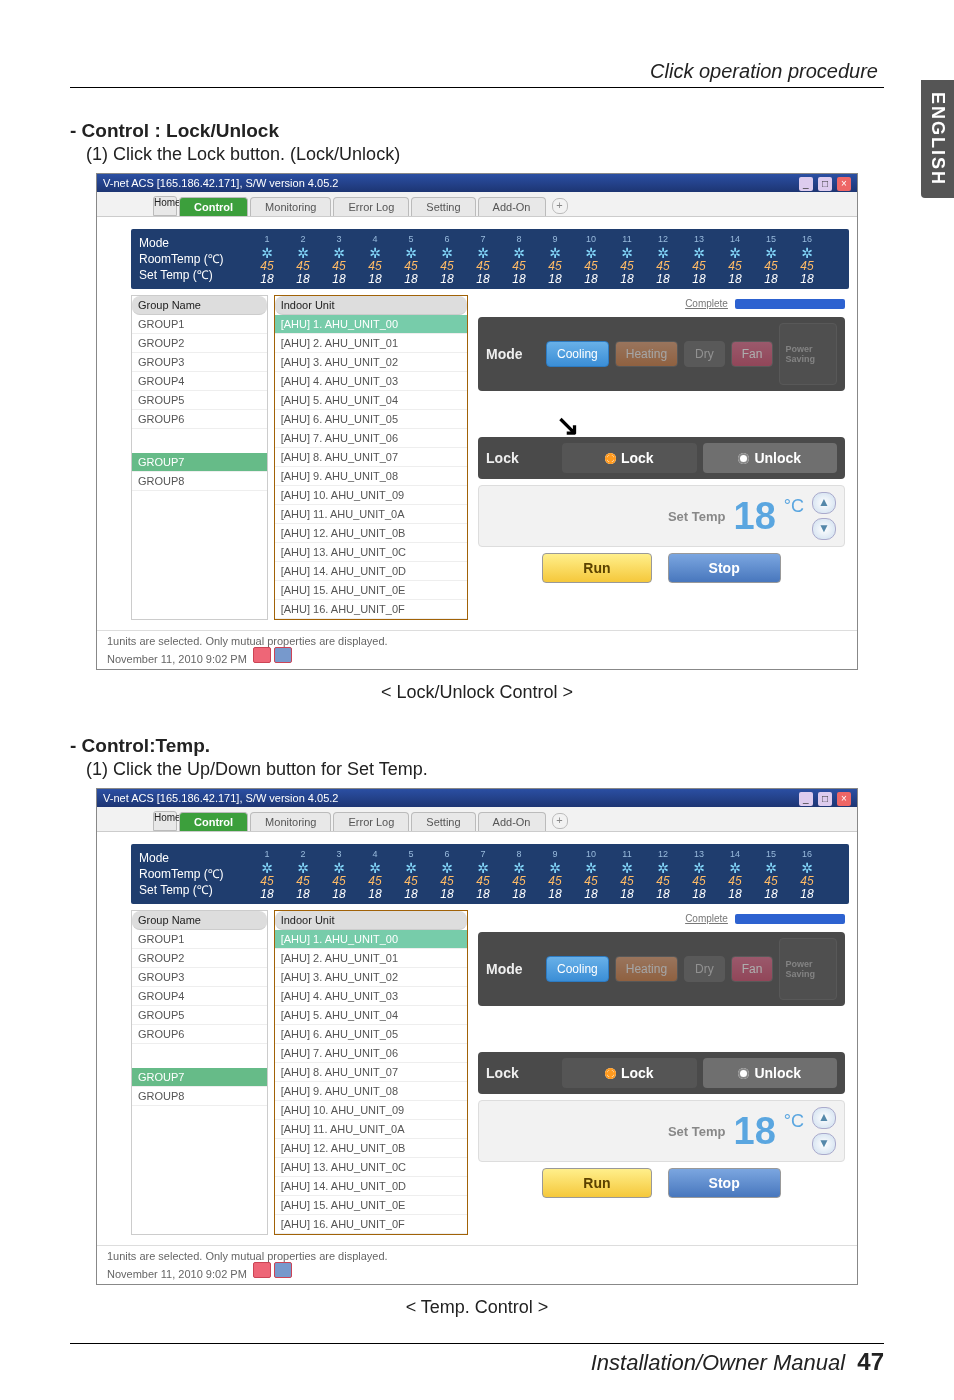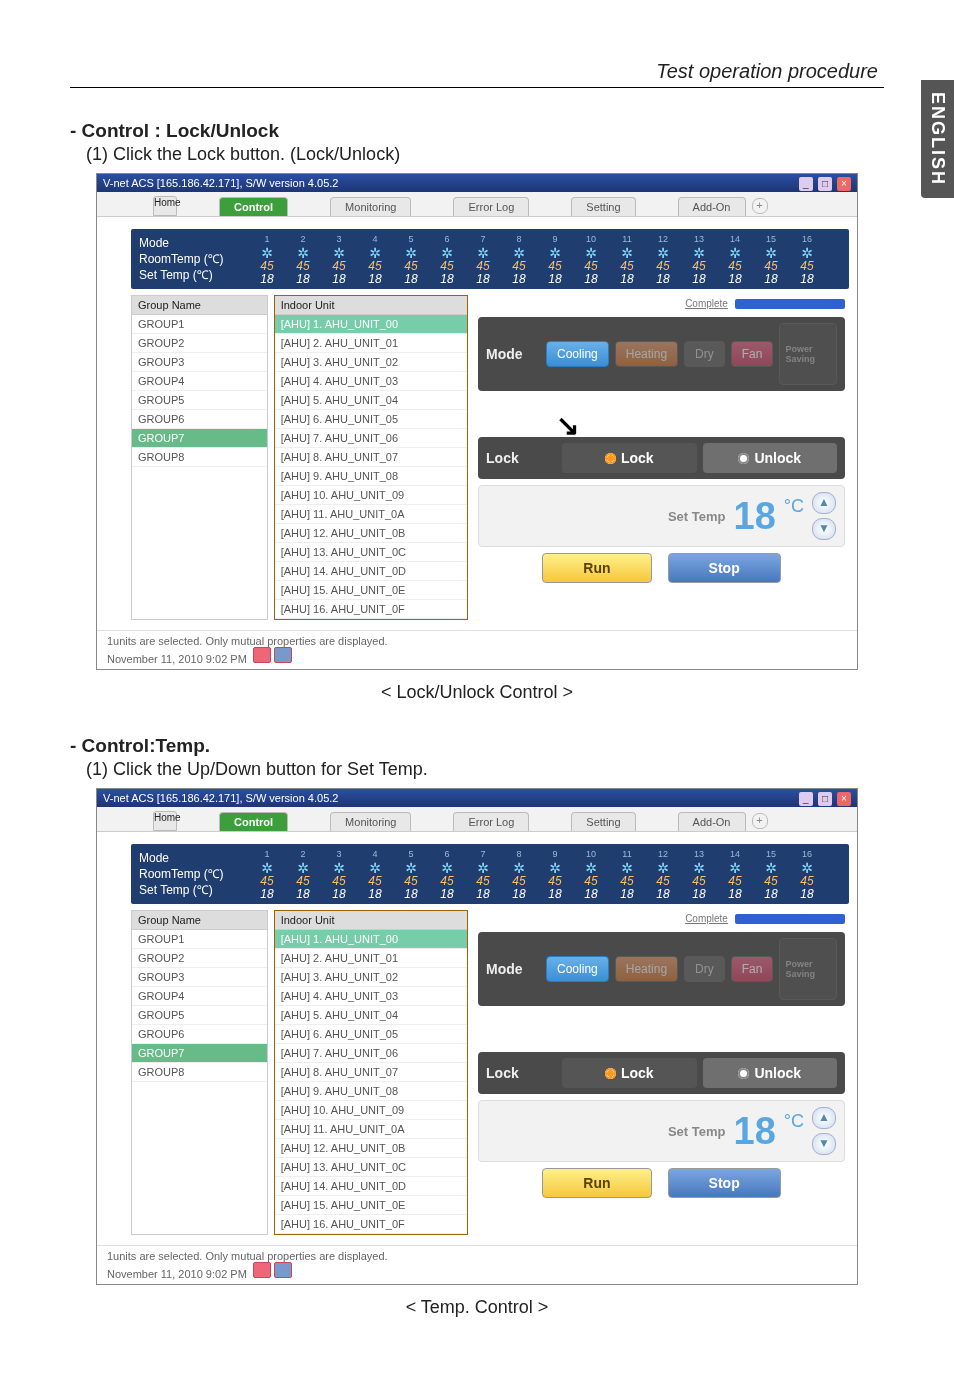--- a/index.html
+++ b/index.html
@@ -119,21 +119,20 @@
     margin-left:48px;
   }
   .tab {
     padding:3px 14px;
     border:1px solid #bbb;
     border-bottom:none;
     border-radius:4px 4px 0 0;
     background:#e8e8e8;
     color:#555;
     cursor:pointer;
-    margin-left:40px;
   }
   .tab.active {
     background:#3c9f3c;
     color:#fff;
     font-weight:bold;
   }
   .addon-plus {
     width:14px;height:14px;
     border:1px solid #bbb;
     border-radius:7px;
@@ -178,29 +177,30 @@
   .group-col{
     width:140px;
     border:1px solid #ccc;
     background:#fff;
   }
   .grid-h{
     background:#ddd;
     padding:3px 6px;
     font-size:11px;
     border-bottom:1px solid #ccc;
+    border-radius:8px;
   }
   .group-item{
     padding:3px 6px;
     border-bottom:1px solid #eee;
     color:#555;
     font-size:11px;
     cursor:pointer;
   }
-  .group-item.selected{background:#6b8; color:#fff;}
+  .group-item.selected{background:#6b8; color:#fff;margin-top:24px;}
   .unit-col-list{
     width:200px;
     border:1px solid #a16207;
     background:#fff;
   }
   .unit-item{
     padding:3px 6px;
     border-bottom:1px solid #eee;
     color:#555;
     font-size:11px;
@@ -314,21 +314,21 @@
   }
   .status-icons span.b{background:#79c;}
 </style>
 </head>
 <body>
 
 <div class="side-tab">ENGLISH</div>
 
 <div class="page">
 
-  <div class="header-italic">Test operation procedure</div>
+  <div class="header-italic">Click operation procedure</div>
 
   <div class="sect-heading">- Control : Lock/Unlock</div>
   <div class="sect-sub">(1) Click the Lock button. (Lock/Unlock)</div>
 
   <div class="app-window">
     <div class="titlebar">
       <span>V-net ACS [165.186.42.171],   S/W version 4.05.2</span>
       <span class="titlebar-ctl">
         <span>_</span>
         <span>□</span>
@@ -745,13 +745,17 @@
       <span>1units are selected. Only mutual properties are displayed.</span>
       <span>
         <span>November 11, 2010  9:02 PM</span>
         <span class="status-icons"><span></span><span class="b"></span></span>
       </span>
     </div>
   </div>
 
   <div class="figure-caption">&lt; Temp. Control &gt;</div>
 
+  <div class="footer">
+    <span>Installation/Owner Manual</span>&nbsp;
+    <span class="pg">47</span>
+  </div>
 </div>
 
 </body></html>

